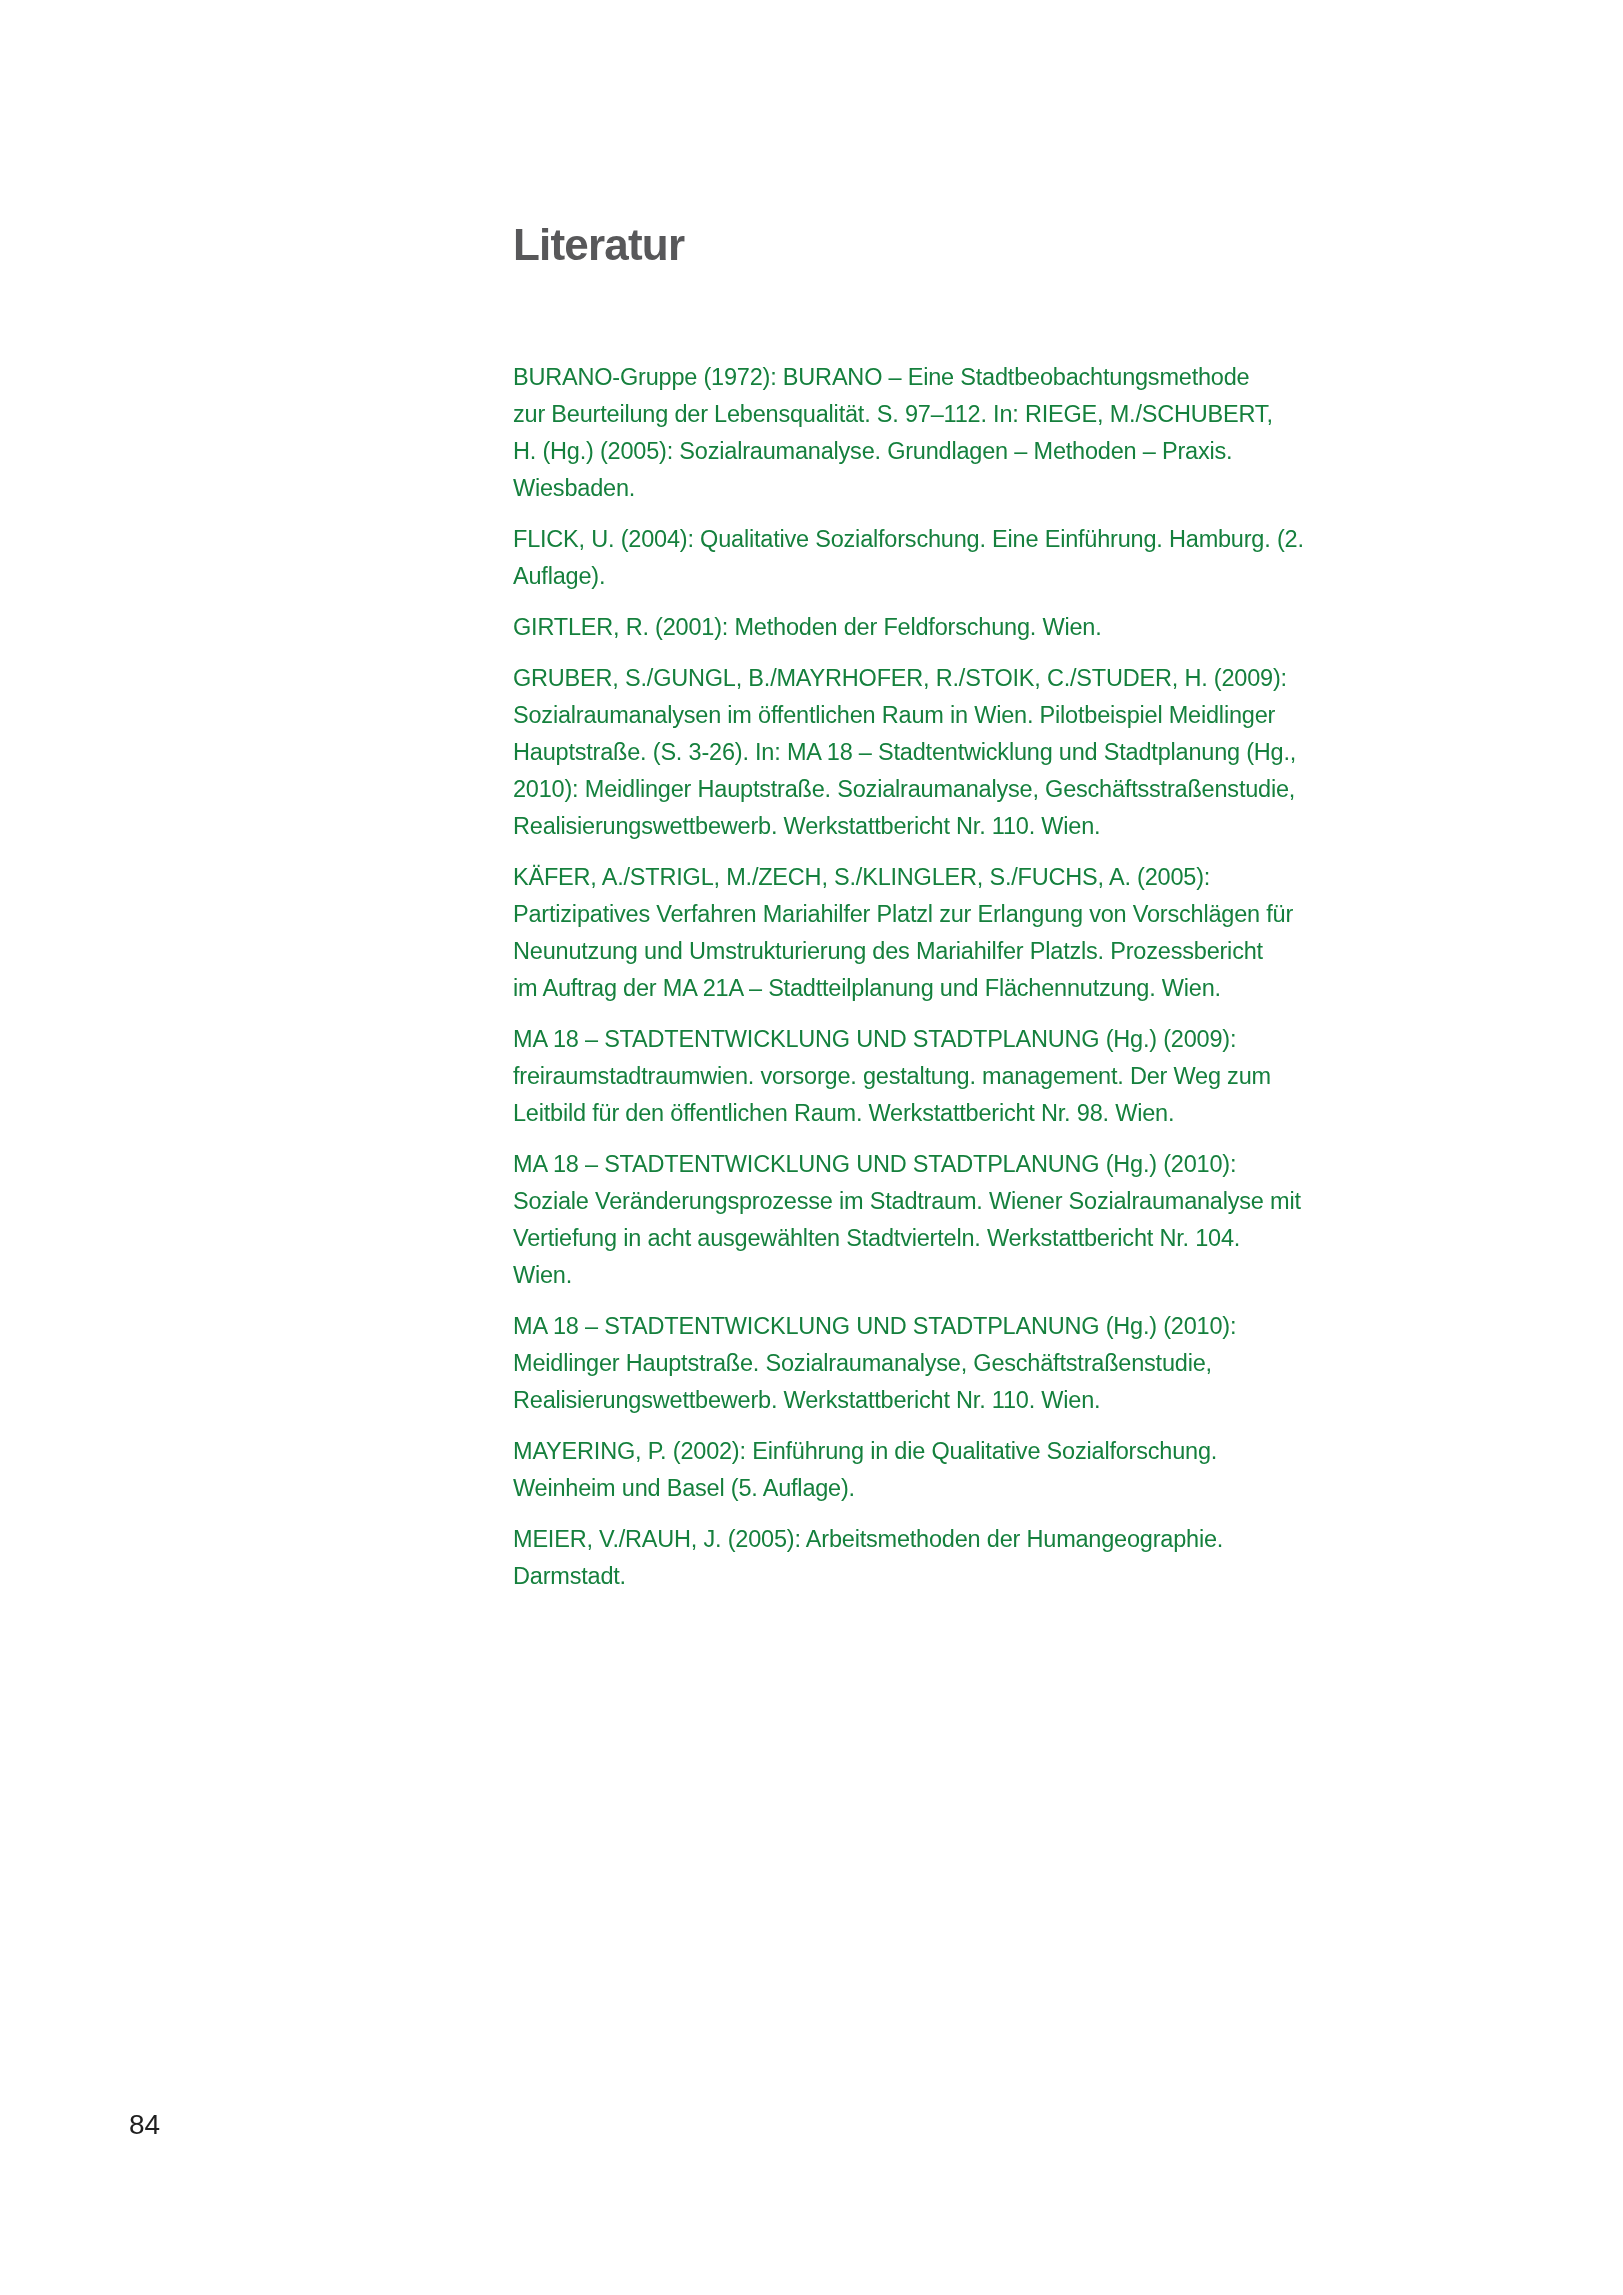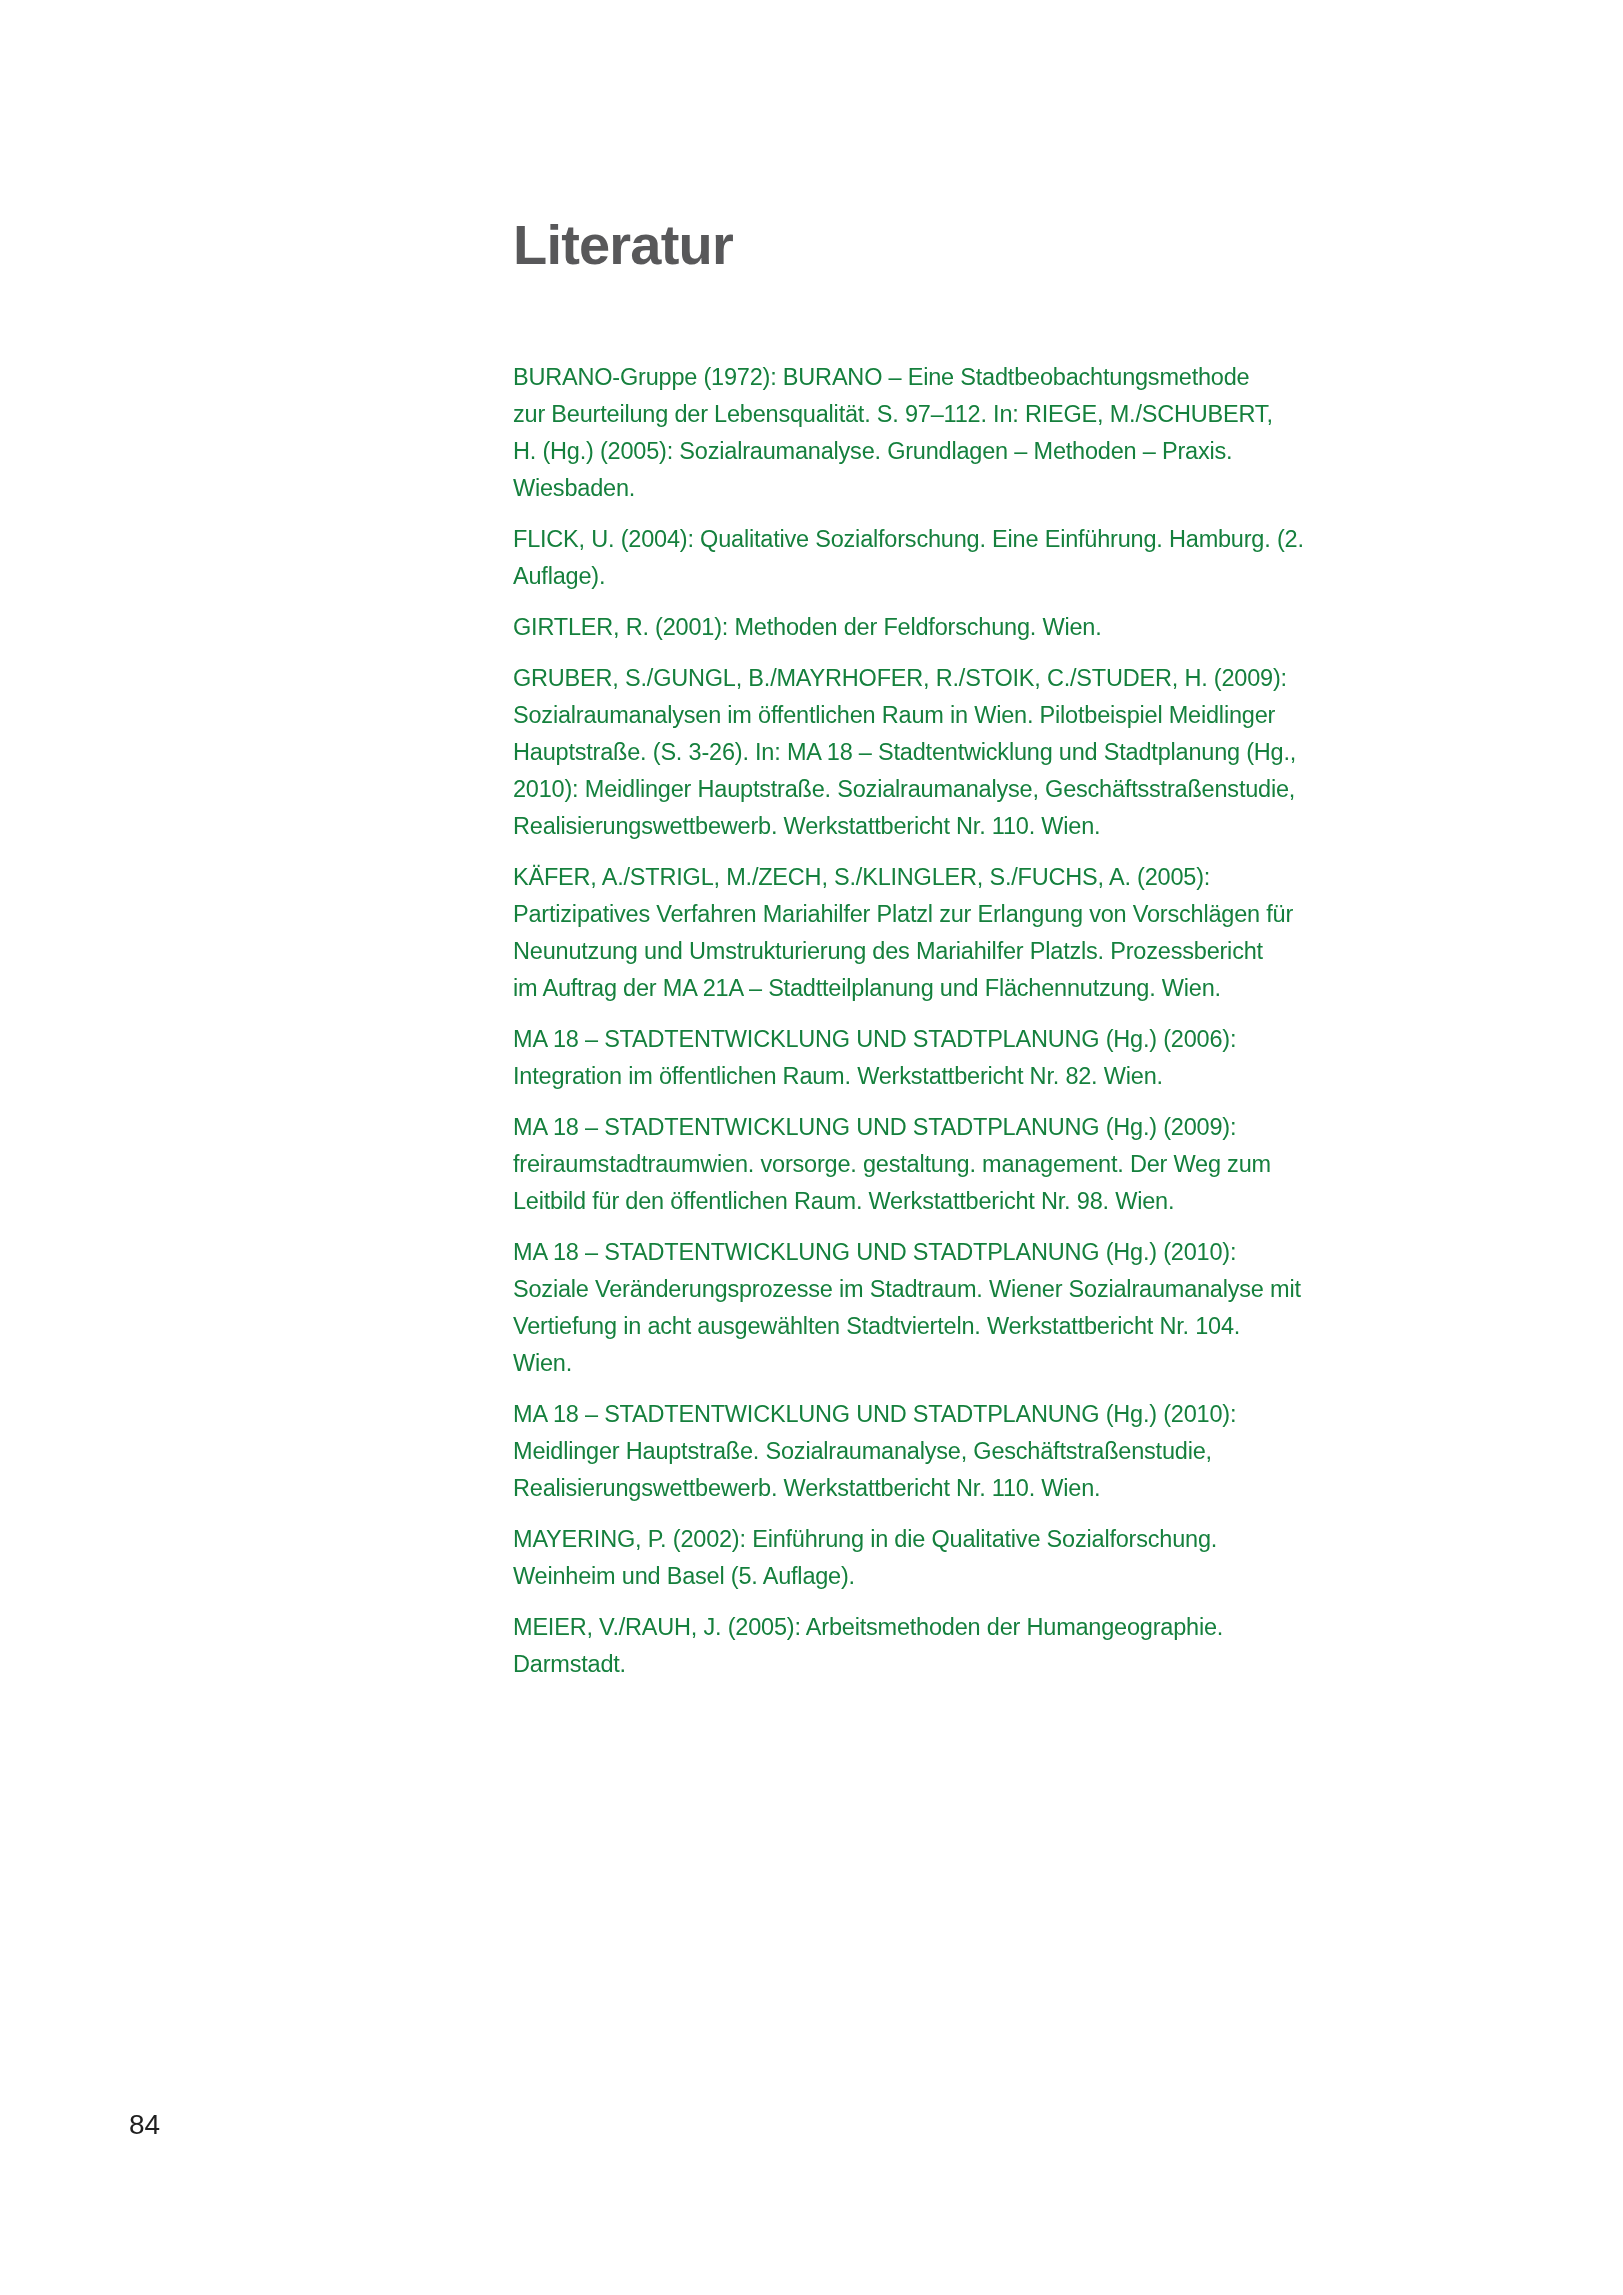--- a/index.html
+++ b/index.html
@@ -13,21 +13,21 @@
     height: 2295px;
     background: #ffffff;
     overflow: hidden;
     font-family: "Liberation Sans", sans-serif;
   }
   .page-title {
     position: absolute;
     left: 513px;
     top: 221px;
     margin: 0;
-    font-size: 56px;
+    font-size: 44px;
     line-height: 47px;
     font-weight: 700;
     letter-spacing: -0.8px;
     color: #58585a;
     white-space: pre;
   }
   .reference-list {
     position: absolute;
     left: 513px;
     top: 359px;
@@ -69,22 +69,20 @@
     <p>GIRTLER, R. (2001): Methoden der Feldforschung. Wien.</p>
     <p>GRUBER, S./GUNGL, B./MAYRHOFER, R./STOIK, C./STUDER, H. (2009):
 Sozialraumanalysen im öffentlichen Raum in Wien. Pilotbeispiel Meidlinger
 Hauptstraße. (S. 3-26). In: MA 18 – Stadtentwicklung und Stadtplanung (Hg.,
 2010): Meidlinger Hauptstraße. Sozialraumanalyse, Geschäftsstraßenstudie,
 Realisierungswettbewerb. Werkstattbericht Nr. 110. Wien.</p>
     <p>KÄFER, A./STRIGL, M./ZECH, S./KLINGLER, S./FUCHS, A. (2005):
 Partizipatives Verfahren Mariahilfer Platzl zur Erlangung von Vorschlägen für
 Neunutzung und Umstrukturierung des Mariahilfer Platzls. Prozessbericht
 im Auftrag der MA 21A – Stadtteilplanung und Flächennutzung. Wien.</p>
-    <p>MA 18 – STADTENTWICKLUNG UND STADTPLANUNG (Hg.) (2006):
-Integration im öffentlichen Raum. Werkstattbericht Nr. 82. Wien.</p>
     <p>MA 18 – STADTENTWICKLUNG UND STADTPLANUNG (Hg.) (2009):
 freiraumstadtraumwien. vorsorge. gestaltung. management. Der Weg zum
 Leitbild für den öffentlichen Raum. Werkstattbericht Nr. 98. Wien.</p>
     <p>MA 18 – STADTENTWICKLUNG UND STADTPLANUNG (Hg.) (2010):
 Soziale Veränderungsprozesse im Stadtraum. Wiener Sozialraumanalyse mit
 Vertiefung in acht ausgewählten Stadtvierteln. Werkstattbericht Nr. 104.
 Wien.</p>
     <p>MA 18 – STADTENTWICKLUNG UND STADTPLANUNG (Hg.) (2010):
 Meidlinger Hauptstraße. Sozialraumanalyse, Geschäftstraßenstudie,
 Realisierungswettbewerb. Werkstattbericht Nr. 110. Wien.</p>

